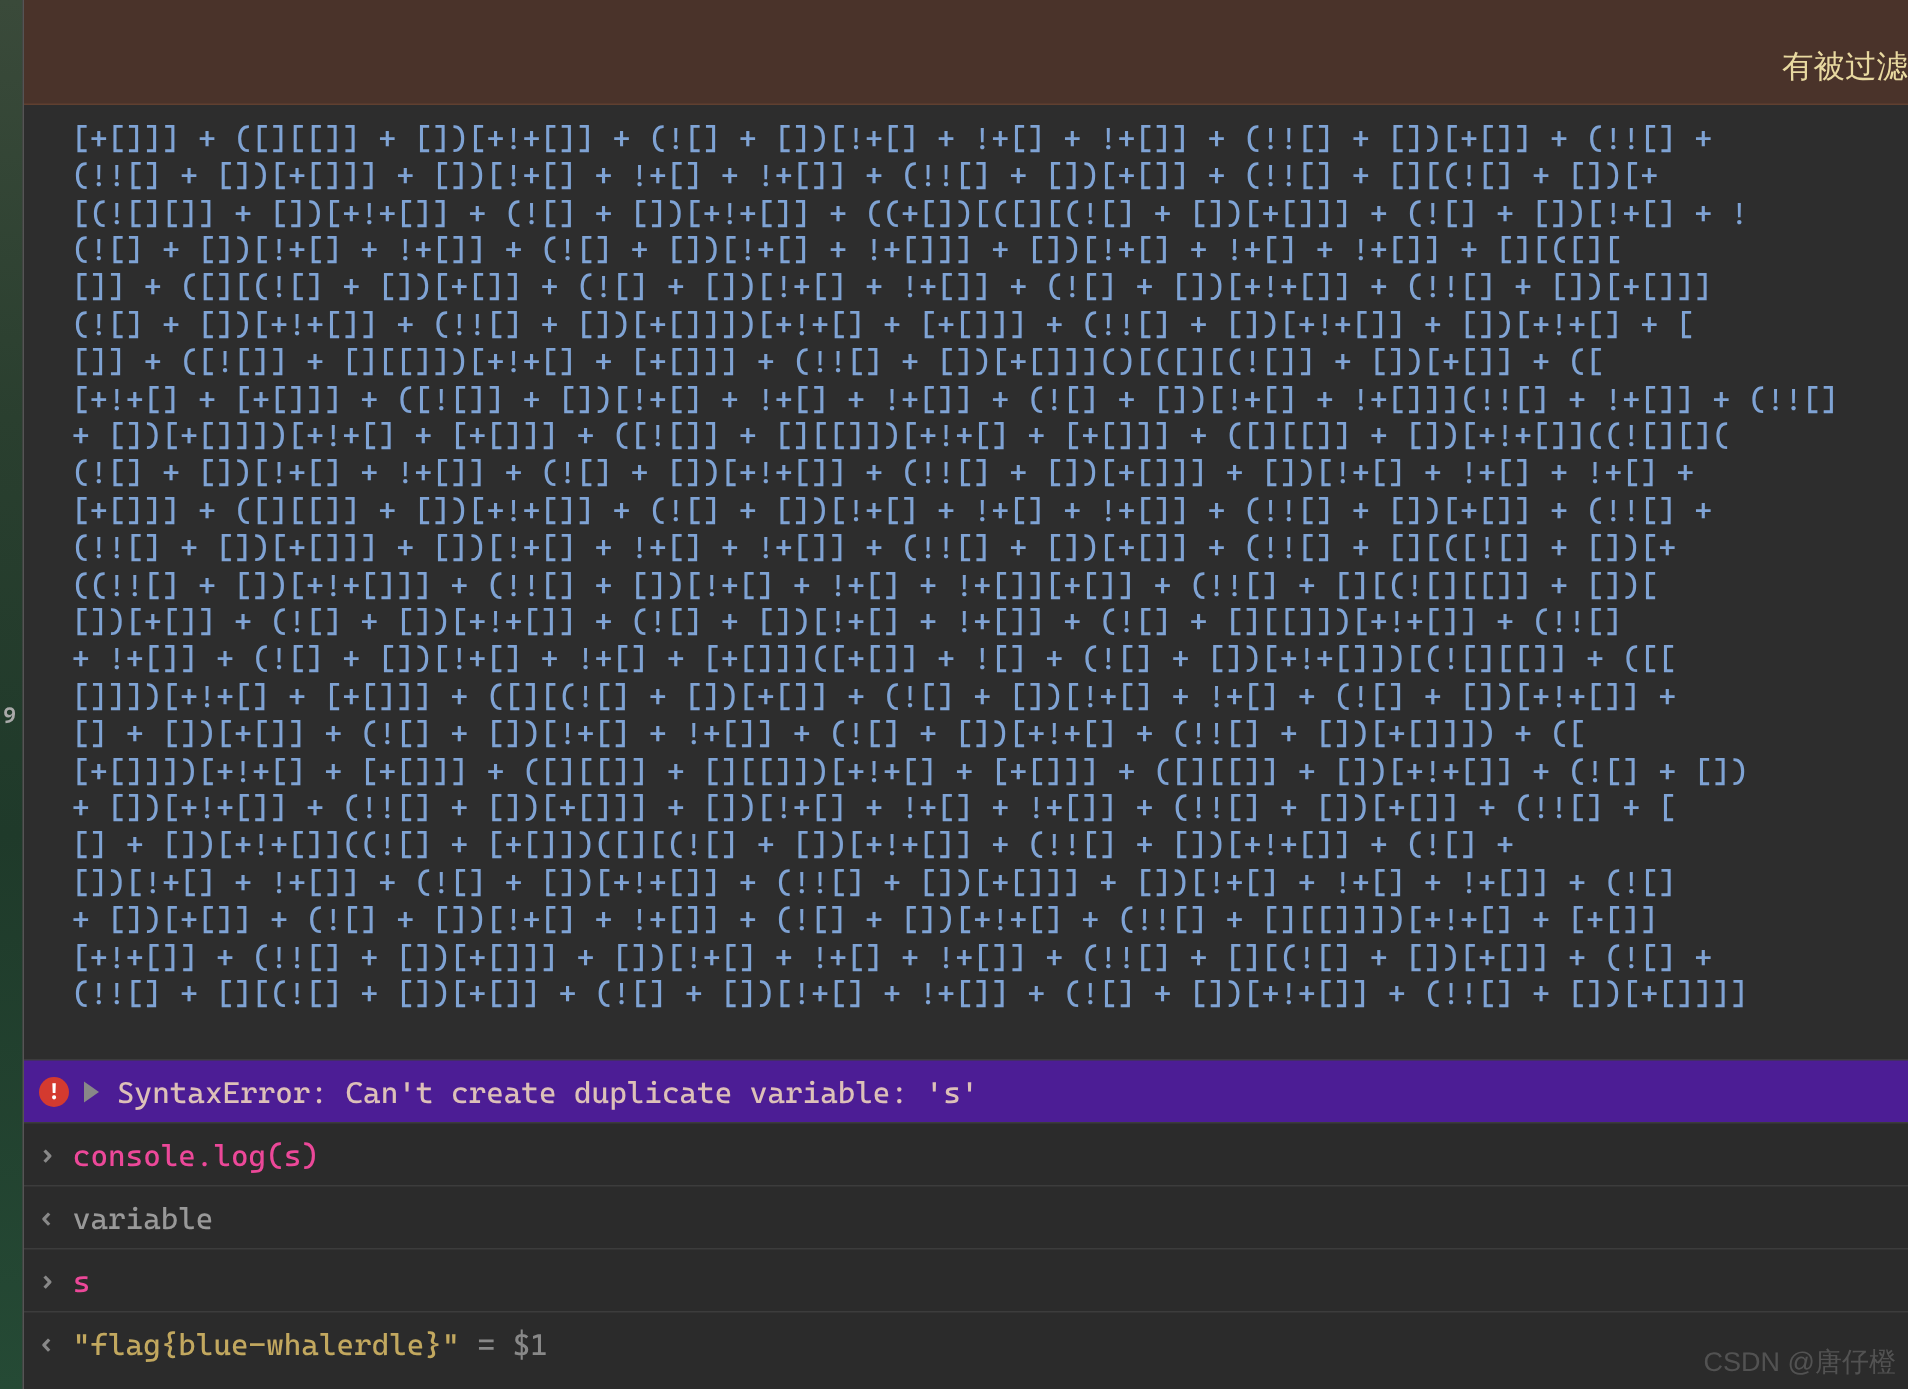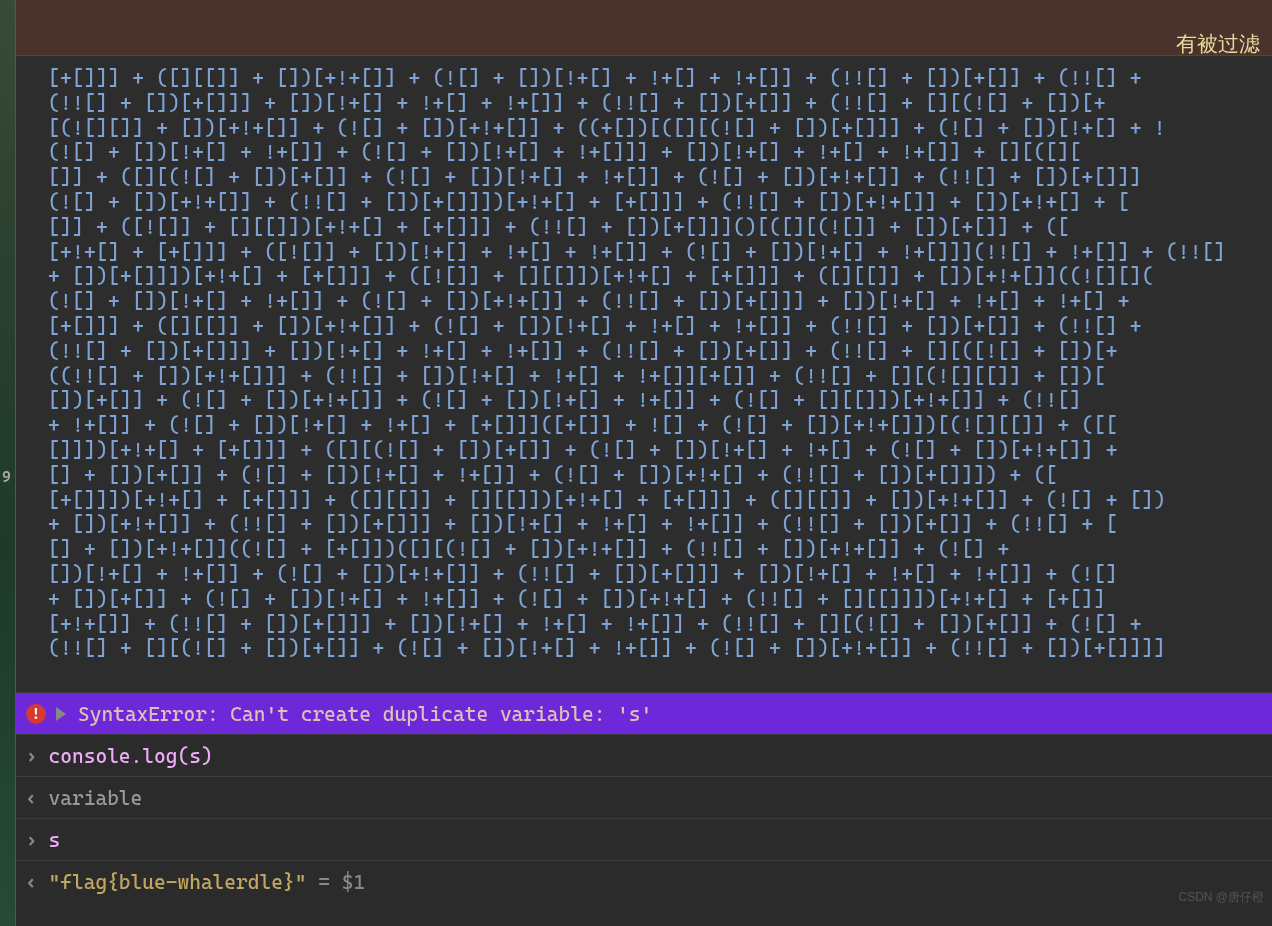--- a/index.html
+++ b/index.html
@@ -32,25 +32,25 @@
     top: 468px;
     color: #aaa;
     font-size: 15px;
     font-weight: 600;
   }
   .main {
     margin-left: 16px;
     height: 100%;
   }
   .top-banner {
-    height: 56px;
+    height: 70px;
     background: #4a332a;
     border-bottom: 1px solid #604030;
     text-align: right;
-    padding: 30px 12px 0 0;
+    padding: 30px 0 0 0;
     overflow: hidden;
   }
   .top-banner-text {
     color: #e8d9a0;
     font-size: 21px;
     font-weight: 500;
     white-space: nowrap;
   }
   .code-block {
     background: #2d2d2d;
@@ -66,21 +66,21 @@
   }
   .console-row {
     display: flex;
     align-items: center;
     padding: 6px 10px;
     border-top: 1px solid #3c3c3c;
     font-size: 20px;
     min-height: 42px;
   }
   .error-row {
-    background: #6d28d9;
+    background: #4c1d95;
   }
   .error-icon {
     width: 20px;
     height: 20px;
     background: #d43a2f;
     border-radius: 50%;
     margin-right: 10px;
     flex-shrink: 0;
     position: relative;
   }
@@ -118,38 +118,38 @@
     margin-right: 12px;
     font-weight: bold;
     flex-shrink: 0;
     transform: scaleX(-1);
     display: inline-block;
   }
   .error-text {
     color: #ddc0b8;
   }
   .input-text {
-    color: #f0abfc;
+    color: #ec4899;
   }
   .undefined-text {
     color: #999;
   }
   .string-text {
     color: #c2a85f;
   }
   .gray-text {
     color: #888;
     margin-left: 12px;
   }
   .watermark {
     position: absolute;
     right: 8px;
-    bottom: 20px;
+    bottom: 6px;
     color: rgba(200,200,200,0.25);
-    font-size: 12px;
+    font-size: 18px;
     font-family: sans-serif;
   }
 </style>
 </head>
 <body>
 
 <div class="left-strip">
   <span class="line-num">9</span>
 </div>
 

